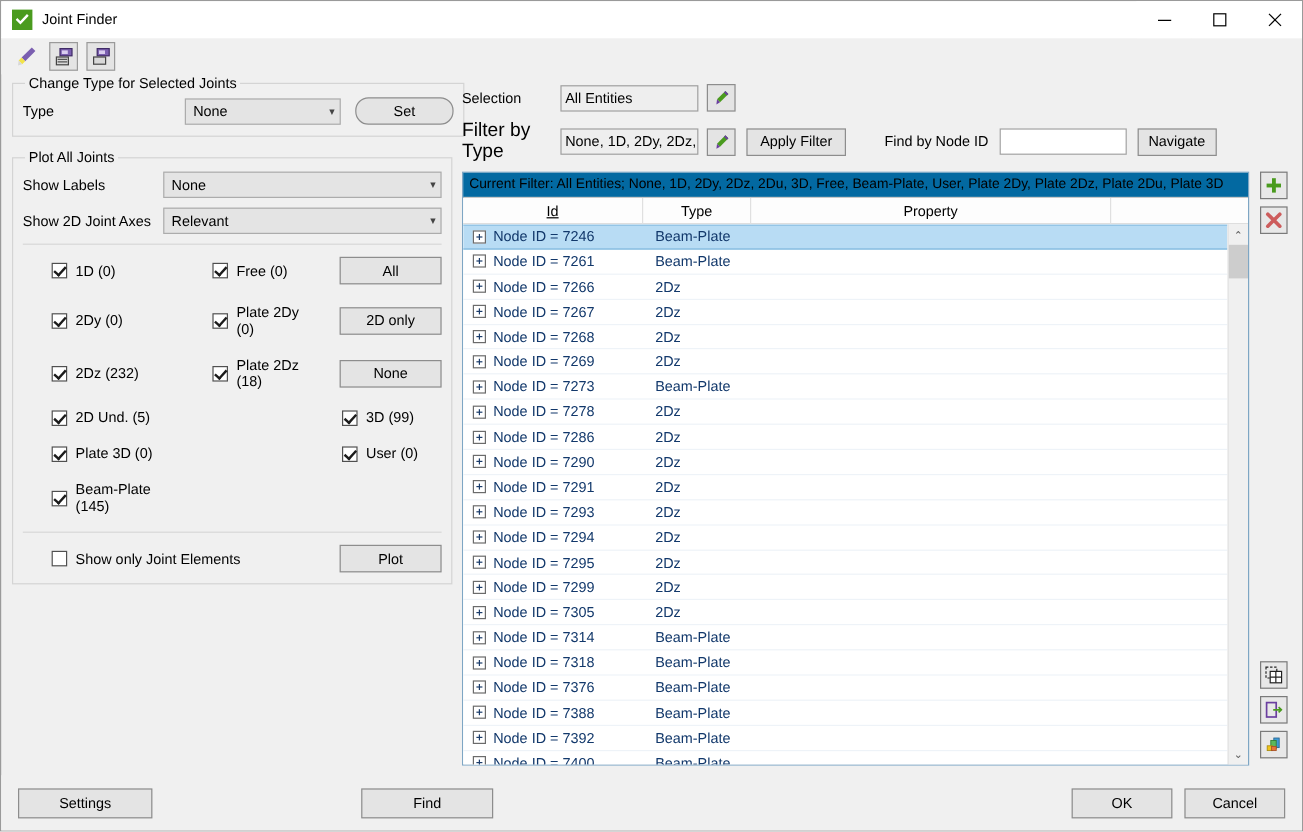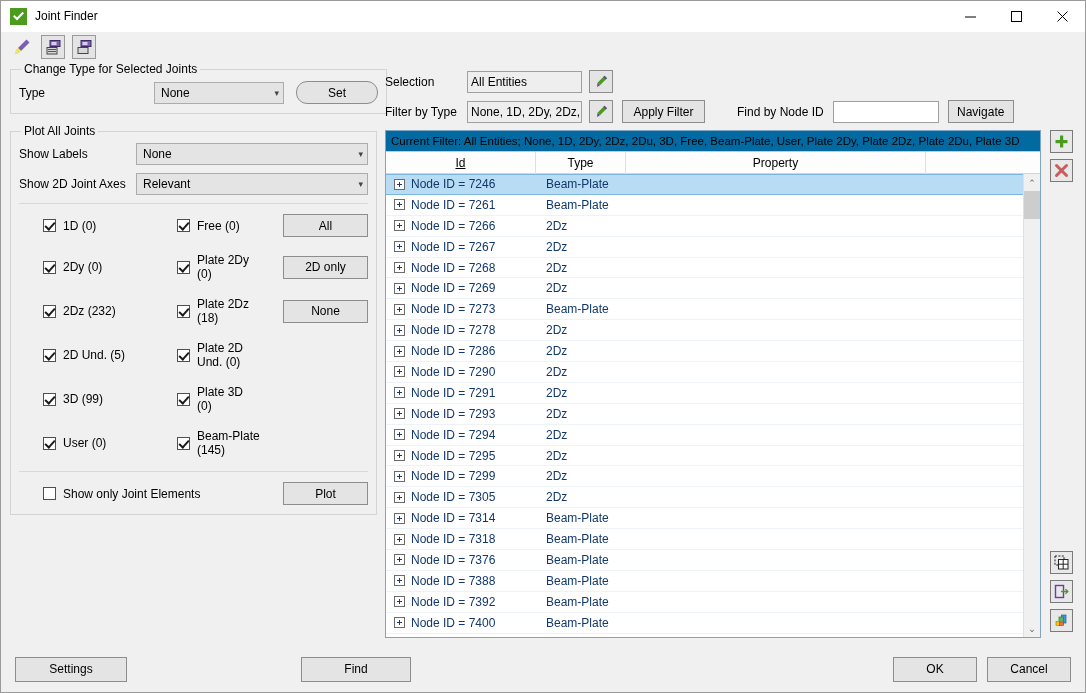--- a/index.html
+++ b/index.html
@@ -162,21 +162,21 @@
   .cbgrid .spacer { }
 
   .footrow { display: flex; align-items: center; margin-top: 2px; }
   .footrow .cb { flex: 1; }
   .footrow .btn { width: 85px; }
 
   
   .filterbar { padding-top: 8px; }
   .fr { display: flex; align-items: center; margin-bottom: 7px; }
   .fr .lbl-sel { width: 82px; font-size: 12px; }
-  .fr .lbl-flt { width: 82px; font-size: 12px; }
+  .fr .lbl-flt { width: 82px; font-size: 16px; }
   .pick {
     width: 24px; height: 23px;
     background: #e4e4e4; border: 1px solid #8d8d8d;
     display: flex; align-items: center; justify-content: center;
     margin-left: 7px; flex: none;
   }
 
   .grid-wrap { flex: 1; display: flex; min-height: 0; padding-bottom: 8px; }
   .grid-main { flex: 1; display: flex; flex-direction: column; min-width: 0;
                border: 1px solid #7ea6c4; background: #fff; }
@@ -411,24 +411,20 @@
           <div class="cb">
             <span class="cbx checked"></span>
             <span class="cblabel">Plate 2Dz (18)</span>
           </div>
           <div class="btn">None</div>
 
           <div class="cb">
             <span class="cbx checked"></span>
             <span class="cblabel">2D Und. (5)</span>
           </div>
-          <div class="cb">
-            <span class="cbx checked"></span>
-            <span class="cblabel">Plate 2D Und. (0)</span>
-          </div>
           <div class="spacer"></div>
 
           <div class="cb">
             <span class="cbx checked"></span>
             <span class="cblabel">3D (99)</span>
           </div>
           <div class="cb">
             <span class="cbx checked"></span>
             <span class="cblabel">Plate 3D (0)</span>
           </div>

